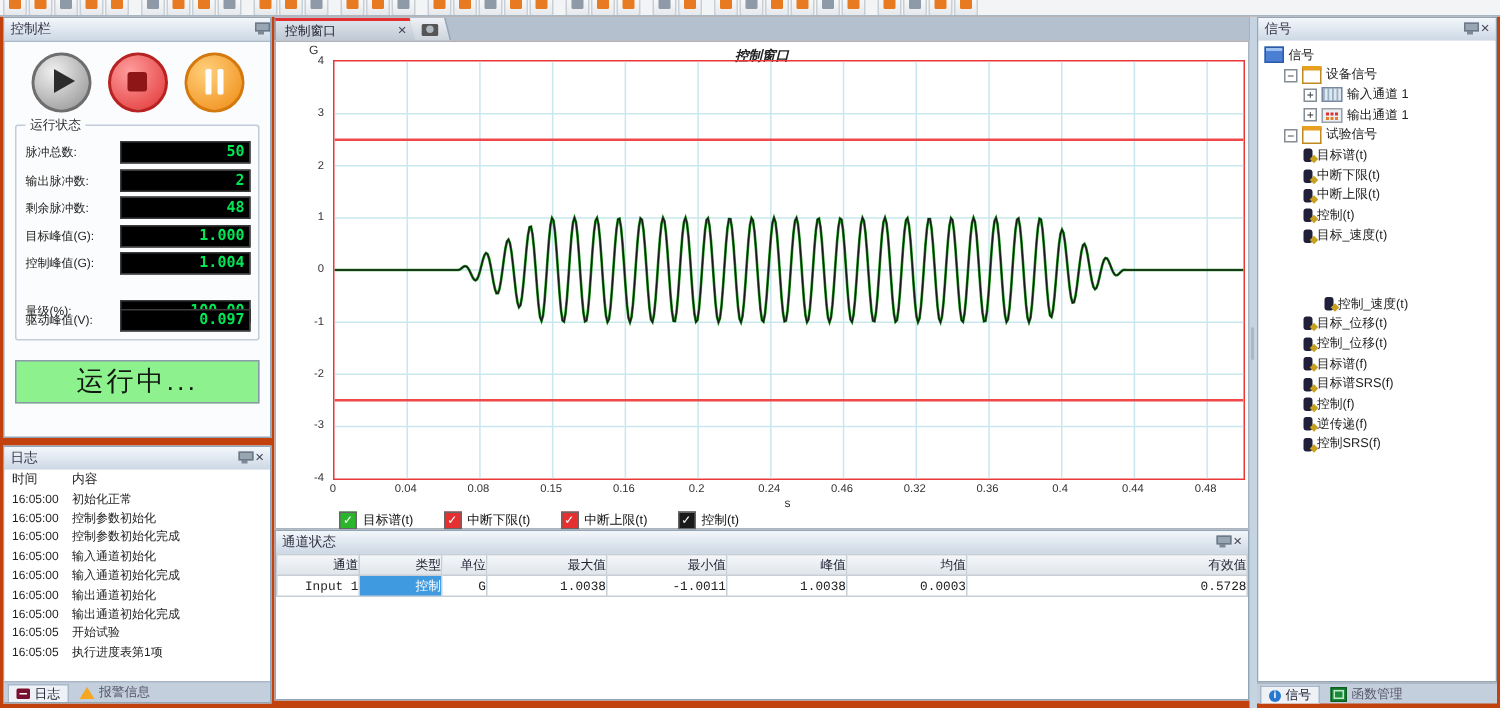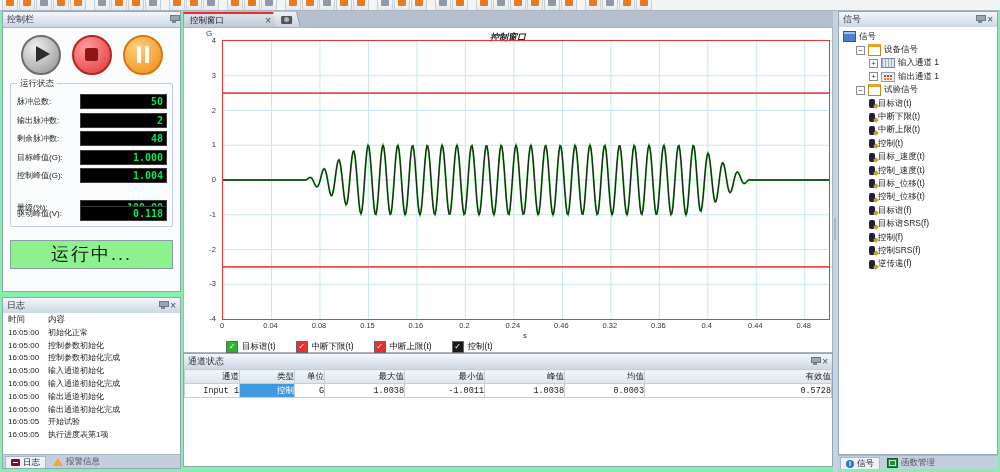--- a/index.html
+++ b/index.html
@@ -1,16 +1,16 @@
 <!DOCTYPE html>
 <html><head>
 <meta charset="utf-8">
 <style>
   html,body{margin:0;padding:0;}
-  .screen{position:relative;width:1000px;height:472px;background:#86efac;overflow:hidden;
+  .screen{position:relative;width:1000px;height:472px;background:#c2410c;overflow:hidden;
           font-family:"Liberation Sans","DejaVu Sans",sans-serif;color:#222;}
   
   .toolbar{position:absolute;left:0;top:0;width:1000px;height:10px;background:#f2f4f6;
            border-bottom:1px solid #aab6c2;overflow:hidden;display:flex;align-items:flex-start;padding-left:2px;}
   .tb-stub{width:14px;height:16px;margin-top:-7px;background:linear-gradient(#ffffff,#e6e9ec);
            border:1px solid #c9cfd6;border-radius:2px;flex:none;margin-right:1px;}
   .tb-stub .g{margin:3px auto 0;width:8px;height:9px;background:#e87a22;border-radius:1px;}
   .tb-stub.gray .g{background:#8e9aa8;}
   .tb-gap{width:7px;flex:none;}
   
@@ -264,21 +264,21 @@
             <div class="field" style="top: 84.4px;">
               <span class="lab">控制峰值(G):</span>
               <div class="lcd">1.004</div>
             </div>
             <div class="field" style="top: 116px;">
               <span class="lab">量级(%):</span>
               <div class="lcd">100.00</div>
             </div>
             <div class="field" style="top: 121.6px;">
               <span class="lab">驱动峰值(V):</span>
-              <div class="lcd">0.118</div>
+              <div class="lcd">0.097</div>
             </div>
           </div>
       </div>
       <div class="run-box">运行中...</div>
     </div>
   </div>
 
   <div class="panel" style="left:2px;top:297px;width:179px;height:172px;">
     <div class="panel-title">
       <span>日志</span>
@@ -526,21 +526,21 @@
           <span>中断上限(t)</span>
         </div>
         <div class="tree-row" style="padding-left: 30px;">
           <span class="ico icon-leaf"></span>
           <span>控制(t)</span>
         </div>
         <div class="tree-row" style="padding-left: 30px;">
           <span class="ico icon-leaf"></span>
           <span>目标_速度(t)</span>
         </div>
-        <div class="tree-row" style="padding-left: 30px;">
+        <div class="tree-row" style="padding-left: 44px; margin-top: 32px;">
           <span class="ico icon-leaf"></span>
           <span>控制_速度(t)</span>
         </div>
         <div class="tree-row" style="padding-left: 30px;">
           <span class="ico icon-leaf"></span>
           <span>目标_位移(t)</span>
         </div>
         <div class="tree-row" style="padding-left: 30px;">
           <span class="ico icon-leaf"></span>
           <span>控制_位移(t)</span>
@@ -552,25 +552,25 @@
         <div class="tree-row" style="padding-left: 30px;">
           <span class="ico icon-leaf"></span>
           <span>目标谱SRS(f)</span>
         </div>
         <div class="tree-row" style="padding-left: 30px;">
           <span class="ico icon-leaf"></span>
           <span>控制(f)</span>
         </div>
         <div class="tree-row" style="padding-left: 30px;">
           <span class="ico icon-leaf"></span>
+          <span>逆传递(f)</span>
+        </div>
+        <div class="tree-row" style="padding-left: 30px;">
+          <span class="ico icon-leaf"></span>
           <span>控制SRS(f)</span>
-        </div>
-        <div class="tree-row" style="padding-left: 30px;">
-          <span class="ico icon-leaf"></span>
-          <span>逆传递(f)</span>
         </div>
       </div>
   </div>
   <div class="dock-tabs" id="signal-tabs" style="left:838px;top:455px;width:160px;position:absolute;">
       <div class="dock-tab active">
         <span class="ic-info">i</span>
         <span>信号</span>
       </div>
       <div class="dock-tab">
         <span class="ic-func"></span>

